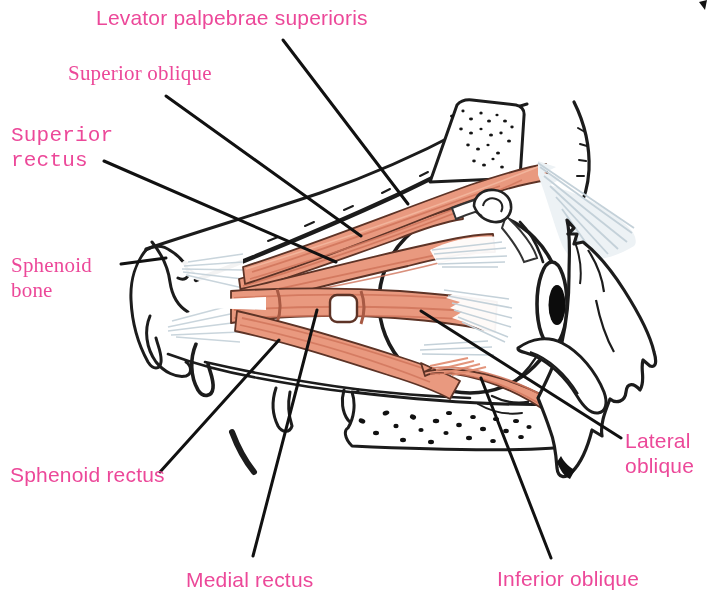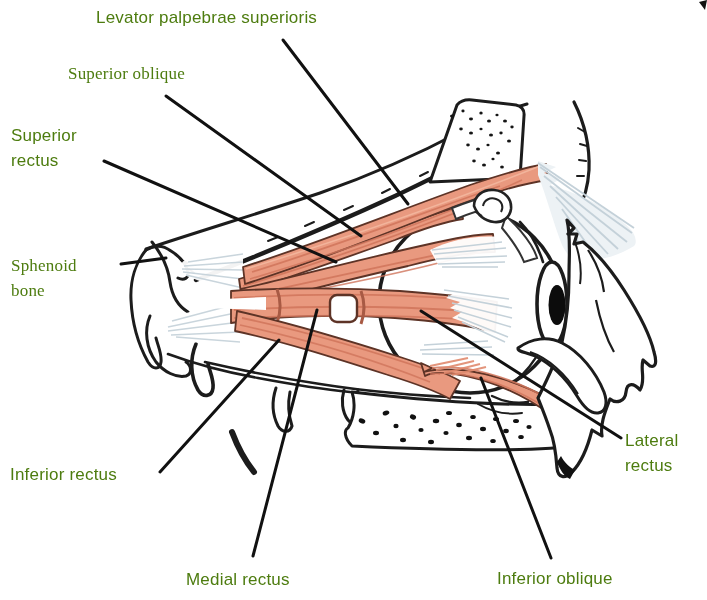--- a/index.html
+++ b/index.html
@@ -1,19 +1,19 @@
 <!DOCTYPE html>
 <html><head>
 <meta charset="utf-8">
 <style>
   html,body{margin:0;padding:0;background:#fff;}
   #stage{position:relative;width:707px;height:600px;background:#fff;overflow:hidden;
          font-family:"Liberation Sans", sans-serif;}
   #art{position:absolute;left:0;top:0;}
-  .lbl{position:absolute;font-size:17px;line-height:25px;color:#4d7c0f;
+  .lbl{position:absolute;font-size:21px;line-height:25px;color:#ec4899;
        white-space:pre-line;letter-spacing:0.2px;}
 </style>
 </head>
 <body>
 
 <div id="stage">
 
 <svg id="art" width="707" height="600" viewBox="0 0 707 600">
 
   <g fill="none" stroke="#1c1c1c" stroke-width="3" stroke-linecap="round">
@@ -268,27 +268,27 @@
     <line x1="551" y1="558" x2="481" y2="378"></line>
   </g>
 
   <path d="M699 2 L707 0 L705 10 Z" fill="#111"></path>
 </svg>
 
   <div class="lbl" style="left:96px;top:5px;">Levator palpebrae superioris</div>
 
   <div class="lbl" style="left:68px;top:61px;font-family:Liberation Serif, serif;">Superior oblique</div>
 
-  <div class="lbl" style="left:11px;top:123px;">Superior
+  <div class="lbl" style="left:11px;top:123px;font-family:Liberation Mono, monospace;">Superior
 rectus</div>
 
   <div class="lbl" style="left:11px;top:253px;font-family:Liberation Serif, serif;">Sphenoid
 bone</div>
 
-  <div class="lbl" style="left:10px;top:462px;">Inferior rectus</div>
+  <div class="lbl" style="left:10px;top:462px;">Sphenoid rectus</div>
 
   <div class="lbl" style="left:166px;top:567px;margin-left:20px;">Medial rectus</div>
 
   <div class="lbl" style="left:625px;top:428px;">Lateral
-rectus</div>
+oblique</div>
 
   <div class="lbl" style="left:497px;top:566px;">Inferior oblique</div>
 </div>
 
 </body></html>

